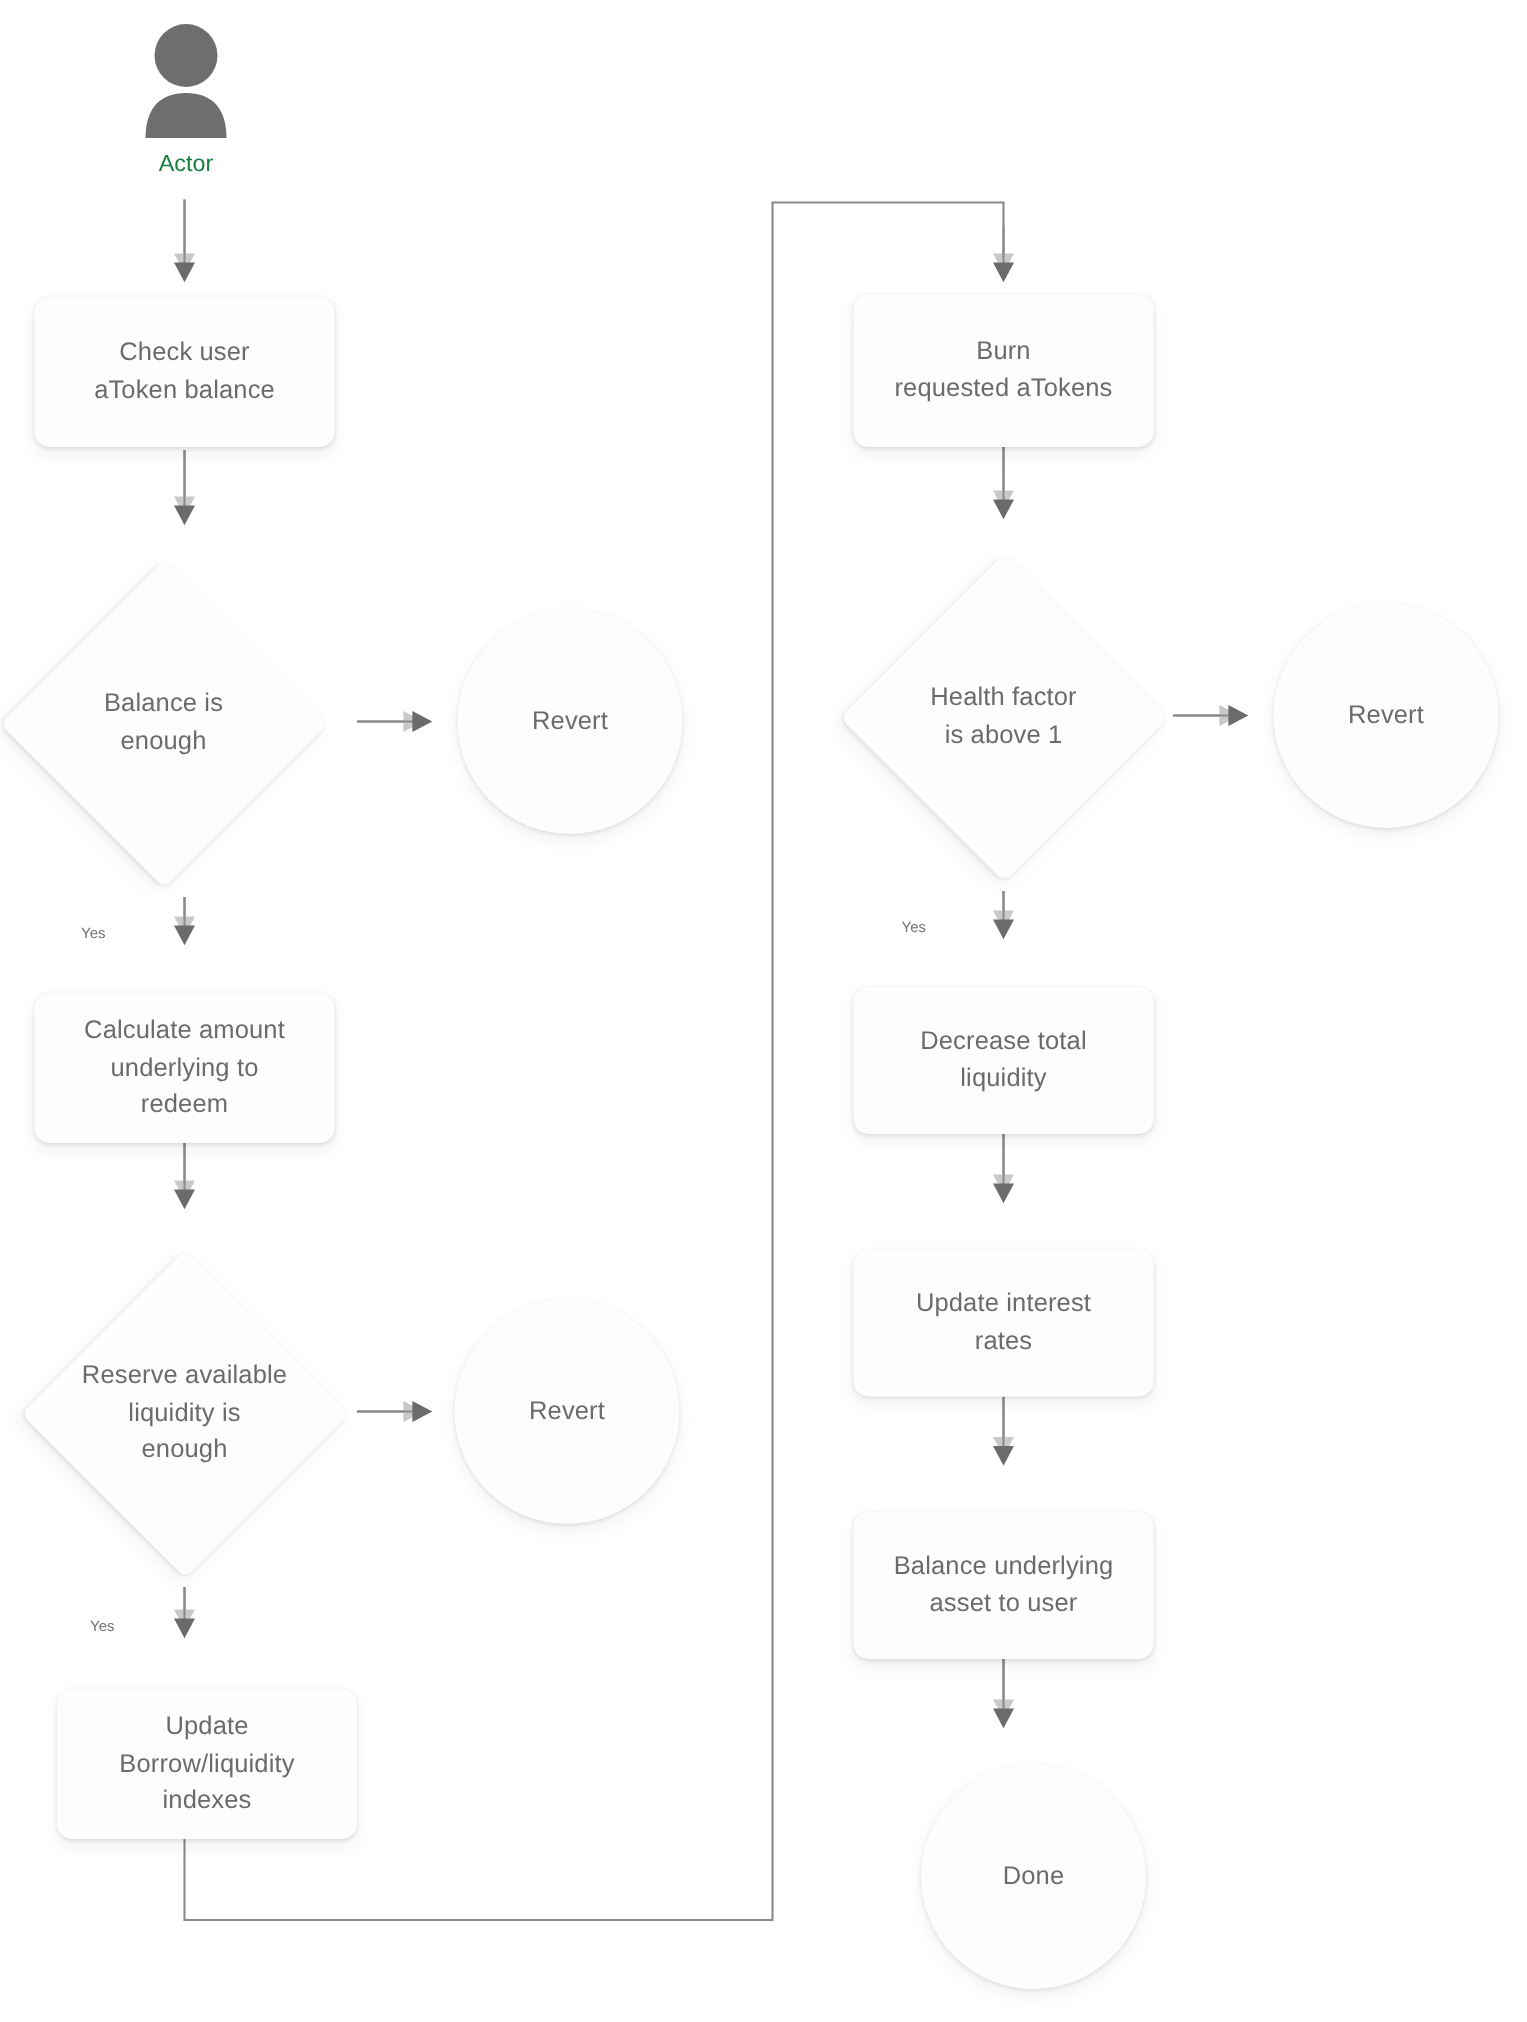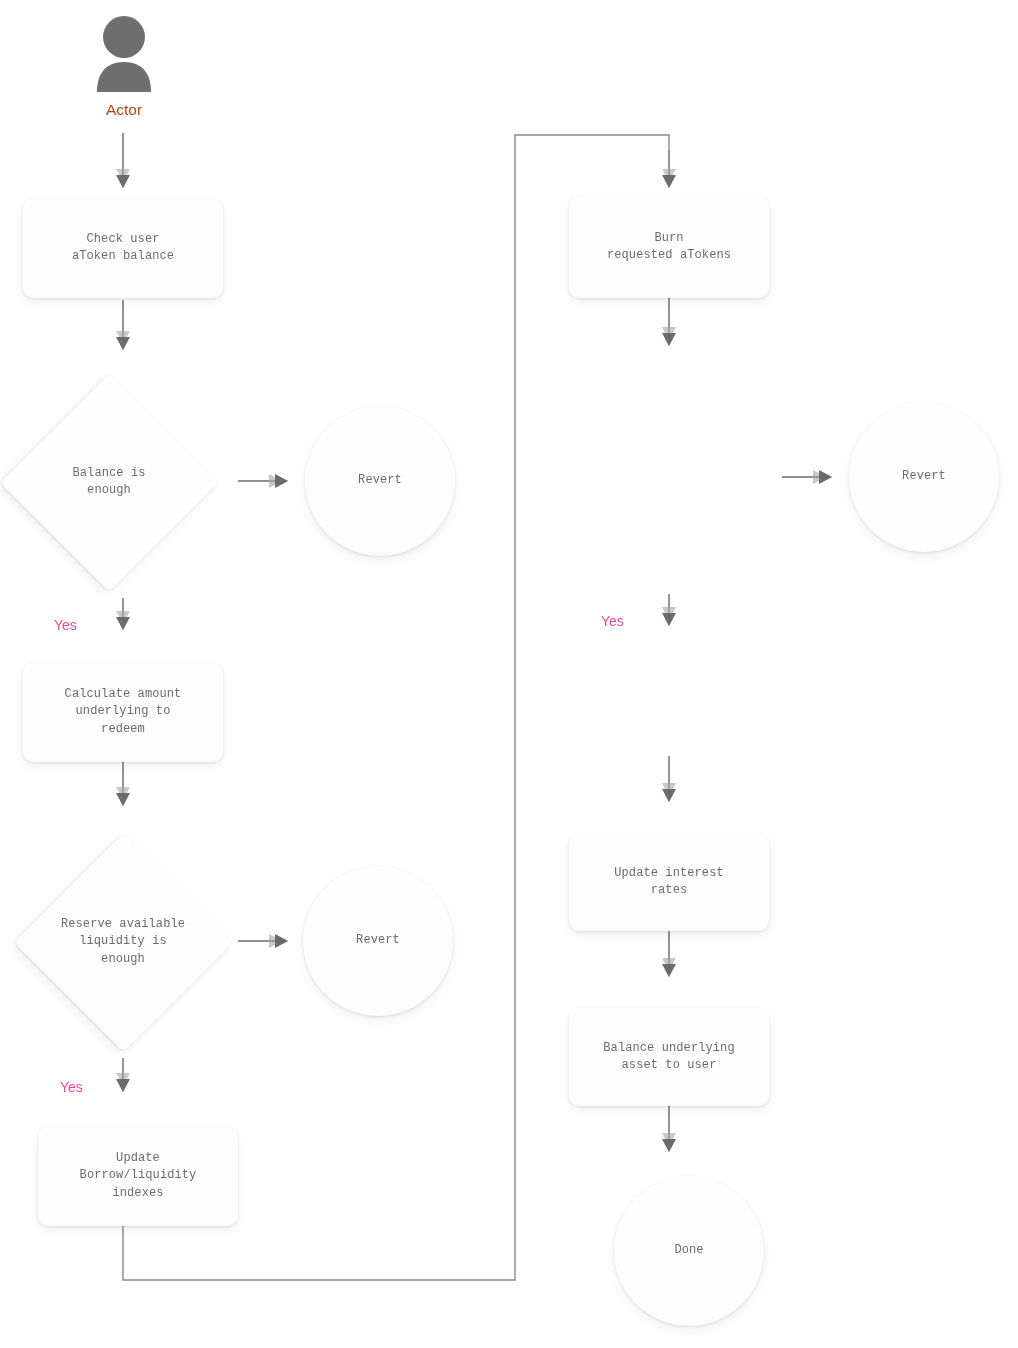--- a/index.html
+++ b/index.html
@@ -30,24 +30,23 @@
 
   
   .node {
     position: absolute;
     box-sizing: border-box;
     display: flex;
     align-items: center;
     justify-content: center;
     text-align: center;
     color: #6b6b6b;
-    font-size: 12px;
+    font-size: 17px;
     line-height: 1.45;
     letter-spacing: 0.1px;
-    font-family: Liberation Mono, monospace;
   }
   .node .label {
     display: block;
     white-space: pre-line;
     padding: 0 10px;
   }
 
   .node-process {
     background: #fdfdfd;
     border-radius: 10px;
@@ -78,29 +77,29 @@
     z-index: 2;
   }
 
   
   .actor-icon {
     position: absolute;
   }
   .actor-caption {
     position: absolute;
     text-align: center;
-    color: #c2410c;
+    color: #15803d;
     font-size: 15.5px;
   }
 
   
   .edge-label {
     position: absolute;
-    color: #ec4899;
-    font-size: 14px;
+    color: #737373;
+    font-size: 10px;
     white-space: nowrap;
   }
 </style>
 </head>
 <body>
 
 <div id="canvas">
 
   <svg id="edges" viewBox="0 0 1018 1348" width="1018" height="1348">
     <defs>
@@ -206,27 +205,37 @@
     <span class="label">Update
 Borrow/liquidity
 indexes</span>
   </div>
 
   <div class="node node-process" style="left:569px; top:196px; width:200px; height:102px;">
     <span class="label">Burn
 requested aTokens</span>
   </div>
 
+  <div class="node node-decision" style="left:560px; top:368px; width:218px; height:220px;">
+    <div class="plate" style="width:155px; height:155px; margin-left:-77.5px; margin-top:-77.5px;
+                transform: rotate(45deg);"></div>
+    <span class="label">Health factor
+is above 1</span>
+  </div>
 
   <div class="node node-terminator" style="left:849px; top:402px; width:150px; height:150px;">
     <span class="label">Revert</span>
   </div>
 
   <div class="edge-label" style="left:601px; top:613px;">Yes</div>
 
+  <div class="node node-process" style="left:569px; top:658px; width:200px; height:98px;">
+    <span class="label">Decrease total
+liquidity</span>
+  </div>
 
   <div class="node node-process" style="left:569px; top:833px; width:200px; height:98px;">
     <span class="label">Update interest
 rates</span>
   </div>
 
   <div class="node node-process" style="left:569px; top:1008px; width:200px; height:98px;">
     <span class="label">Balance underlying
 asset to user</span>
   </div>

